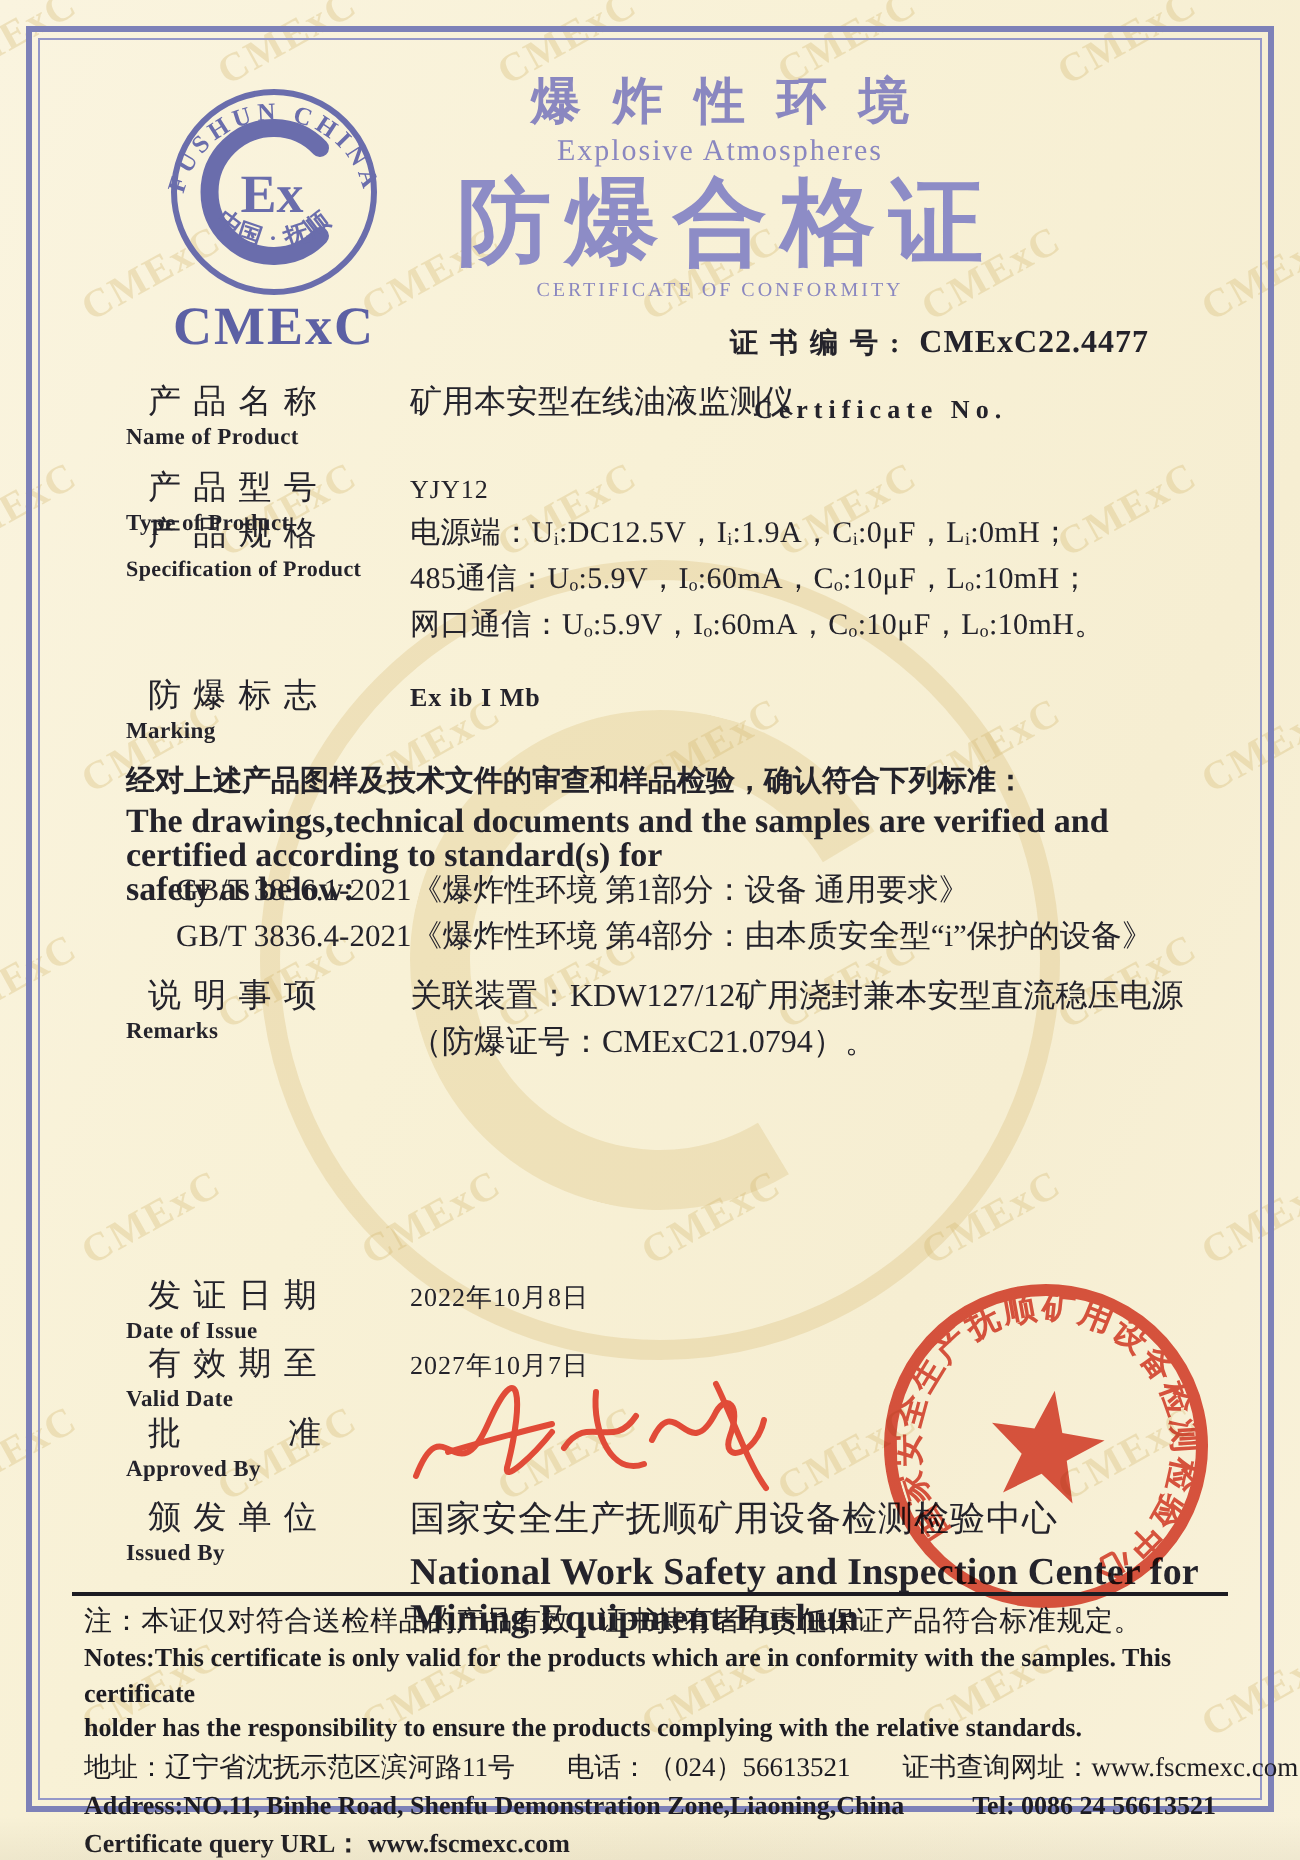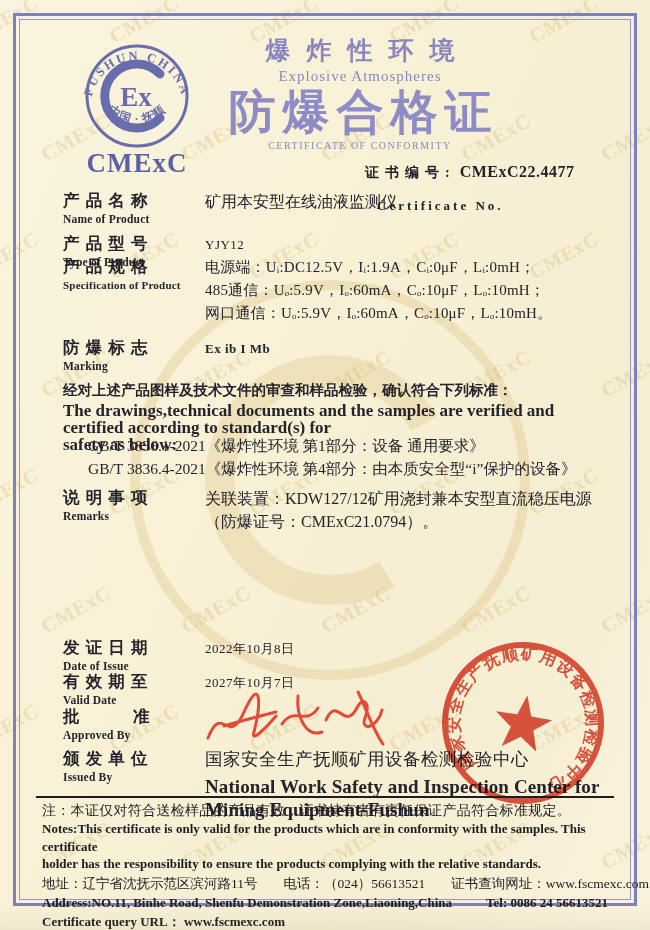--- a/index.html
+++ b/index.html
@@ -30,21 +30,21 @@
   .t-main { font-size:47px; font-weight:600; letter-spacing:7px; padding-left:7px;
             color:#8d8cc6; margin-top:0px; line-height:1.15; }
   .t-main-en { font-size:10px; letter-spacing:1.5px; margin-top:1px; }
   .certno { position:absolute; left:365px; top:163px; color:#24232b; }
   .certno-row { font-size:14px; }
   .certno-label { font-weight:bold; letter-spacing:6px; }
   .certno-value { font-size:16px; font-weight:bold; margin-left:4px; letter-spacing:.5px; }
   .certno-en { font-weight:bold; font-size:13px; letter-spacing:3px; margin-top:16px; margin-left:12px; }
   
   .row { position:absolute; left:63px; width:560px; color:#24232b; }
-  .lab-cn { font-weight:bold; font-size:16.5px; letter-spacing:1px; }
+  .lab-cn { font-weight:normal; font-size:16.5px; letter-spacing:1px;margin-left:11px; }
   .lab-en { font-weight:bold; font-size:11.5px; margin-top:1px; letter-spacing:.2px; }
   .val { position:absolute; left:142px; top:0; width:420px; font-size:16px; line-height:23px; }
   .val-serif { font-size:13px; letter-spacing:.5px; }
   .spec-line { font-size:15px; letter-spacing:.2px; white-space:nowrap; }
   
   .statement { position:absolute; left:63px; top:381px; width:545px; color:#24232b; }
   .stmt-cn { font-weight:bold; font-size:14.5px; }
   .stmt-en { font-weight:bold; font-size:17px; line-height:17px; margin-top:2px; }
   .standards { position:absolute; left:88px; top:434px; width:520px;
                font-size:15.5px; line-height:23px; color:#24232b; }

